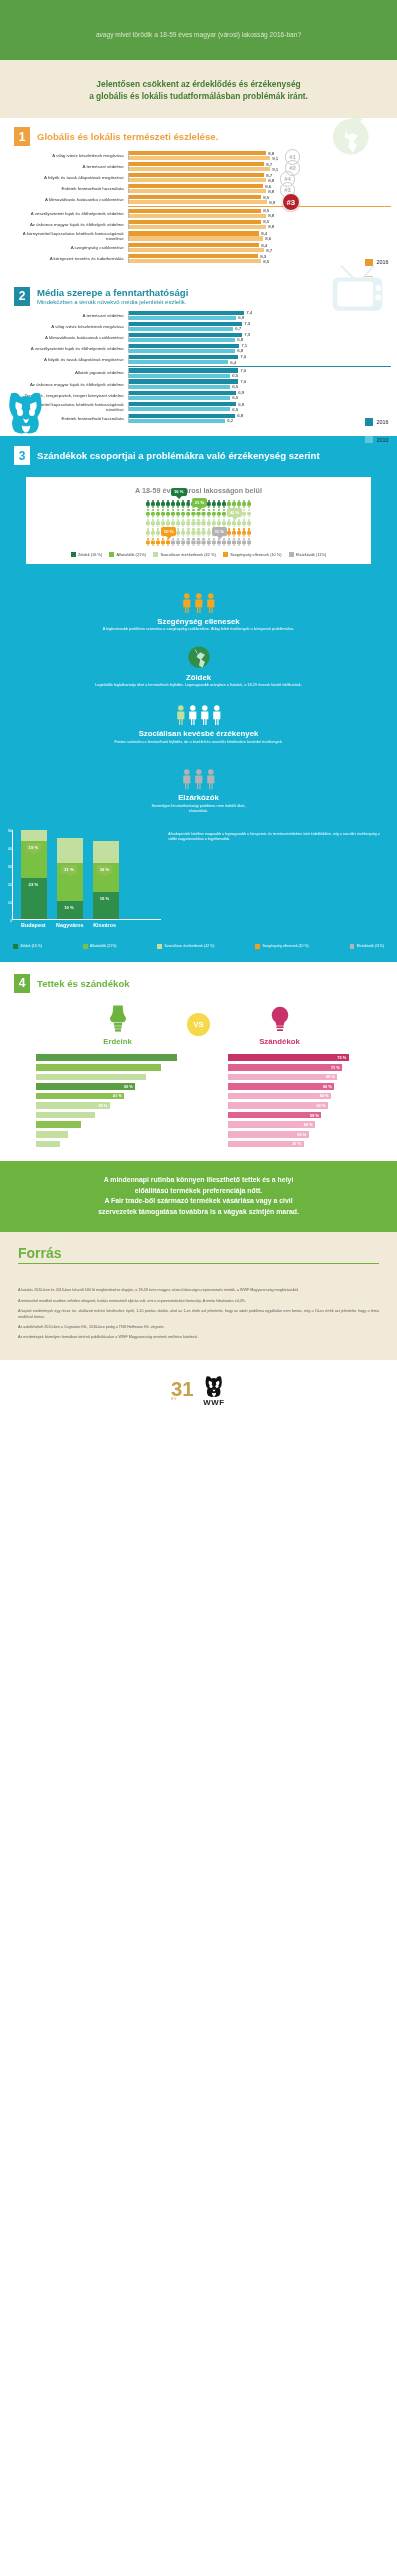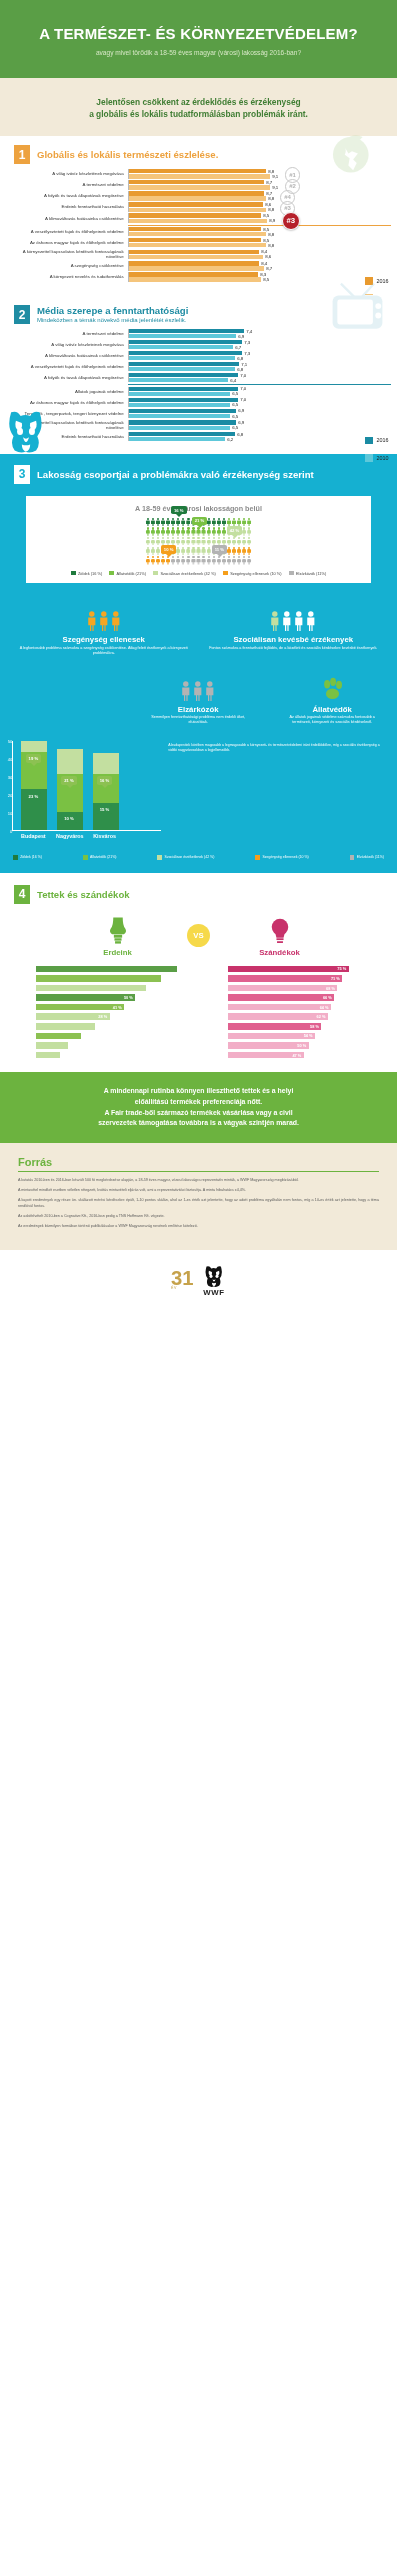--- a/index.html
+++ b/index.html
@@ -90,27 +90,27 @@
   .bubble:after { content:""; position:absolute; left:50%; margin-left:-2.4px;
                   bottom:-3px; border:3px solid transparent; border-top-color:inherit;
                   border-bottom:0; }
   .plegend { margin-top:6px; display:flex; flex-wrap:wrap; justify-content:center;
              gap:2.4px 7.2px; }
   .plegend .li { display:flex; align-items:center; gap:2.4px; }
   .plegend .sw { width:4.8px; height:4.8px; }
   .plegend span { font-size:3.9px; color:#444; }
 
   .seg-grid { display:flex; justify-content:space-between; padding:15.5px 10.8px 0;
-              gap:3.6px; }
+              gap:3.6px;flex-direction:column; }
   .seg { flex:1; text-align:center; color:#fff; }
   .seg .icons { height:33px; display:flex; align-items:flex-end;
                 justify-content:center; gap:2.4px; margin-bottom:3.6px; }
   .seg h5 { font-size:7.8px; font-weight:bold; margin-bottom:1.8px; }
   .seg p { font-size:3.8px; line-height:1.35; padding:0 3.6px; }
-  .seg-grid2 { display:flex; justify-content:flex-end; padding:12px 10.8px 0; gap:26px; }
+  .seg-grid2 { display:flex; justify-content:center; padding:12px 10.8px 0; gap:26px; }
   .seg-grid2 .seg { max-width:108px; }
 
   .figsvg { width:9.6px; height:20.3px; }
 
   
   .sc-area { display:flex; padding:15.5px 12px 0; gap:7.2px; }
   .sc-chart { width:149px; position:relative; }
   .sc-plot { display:flex; align-items:flex-end; height:90px; gap:9.6px;
              border-left:0.8px solid #fff; border-bottom:0.8px solid #fff;
              padding:0 4.8px 0 8.4px; position:relative; }
@@ -152,40 +152,39 @@
              font-weight:bold; }
   .g-dark{background:#5a9e46;} .g-mid{background:#8cc152;} .g-lt{background:#c3dfa0;}
   .p-dark{background:#c8326b;} .p-mid{background:#e0608f;} .p-lt{background:#f2aec7;}
 
   
   .concl { background:#6cb33f; padding:14.3px 25px; text-align:center; }
   .concl p { color:#fff; font-size:6.9px; font-weight:bold; line-height:1.55; }
 
   
   .source { background:#f2ead9; padding:13px 18px 15.5px; }
-  .source h3 { color:#6cb33f; font-size:11px; font-weight:bold;
-               border-bottom:0.6px solid #6cb33f; padding-bottom:2.4px; margin-bottom:6px; }
+  .source h3 { color:#6cb33f; font-size:14px; font-weight:bold;
+               border-bottom:0.6px solid #6cb33f; padding-bottom:2.4px; margin-bottom:24px; }
   .source p { font-size:3.7px; color:#5c5c5c; line-height:1.6; margin-bottom:4.2px;
               text-align:justify; }
 
   
   .footer { background:#fff; padding:13px 0 15.5px; display:flex;
             align-items:center; justify-content:center; gap:8.4px; }
   .f25 { color:#c6a24b; font-size:20.3px; font-weight:bold; line-height:.9; }
   .f25 small { display:block; font-size:3.6px; letter-spacing:0.6px; font-weight:normal; }
   .fwwf { text-align:center; }
   .fwwf .lbl { font-size:7.8px; font-weight:bold; color:#222; letter-spacing:0.6px; }
 </style>
 </head>
 <body>
 
 <div class="page">
 
   <div class="hero">
-    <h2>A TERMÉSZET- ÉS KÖRNYEZETVÉDELEM?</h2>
     <div class="sub">avagy mivel törődik a 18-59 éves magyar (városi) lakosság  2016-ban?</div>
   </div>
 
   <div class="intro">
     <p><span>Jelentősen csökkent az érdeklődés és érzékenység</span><br>
        <span>a globális és lokális tudatformálásban problémák iránt.</span></p>
   </div>
 
   <div style="background:#fff;padding-bottom:4.8px;">
     <div class="sec-head">
@@ -518,21 +517,21 @@
         <ellipse cx="47" cy="44" rx="5" ry="6" fill="#fff"></ellipse>
         <path d="M32 54 q5 5 10 0 q-2 8-5 8 q-3 0-5-8z" fill="#fff"></path>
         <path d="M30 66 q7 3 14 0 q0 10-7 12 q-7-2-7-12z" fill="#fff"></path>
       </svg>
     </div>
   </div>
 
   <div class="sec3">
     <div class="sec-head">
       <div class="sec-num num-white">3</div>
-      <div class="sec-title t-white">Lakosság csoportjai a problémákra való érzékenység szerint</div>
+      <div class="sec-title t-white">Szándékok csoportjai a problémákra való érzékenység szerint</div>
     </div>
 
     <div class="picto-card">
       <h4>A 18-59 éves városi lakosságon belül</h4>
       <div class="picto-rows" id="pictoRows">
           <div class="picto-row" style="position: relative;">
             <div class="pfig" style="color: rgb(31, 122, 61);">
               <i></i>
               <b></b>
             </div>
@@ -1002,20 +1001,30 @@
               <circle cx="8" cy="5" r="4.6" fill="#f5a623"></circle>
               <path d="M2 11h12v13H11v10H9V24H7v10H5V24H2z" fill="#f5a623"></path>
             </svg>
           <svg class="figsvg" viewBox="0 0 16 34">
               <circle cx="8" cy="5" r="4.6" fill="#f5a623"></circle>
               <path d="M2 11h12v13H11v10H9V24H7v10H5V24H2z" fill="#f5a623"></path>
             </svg>
         </div>
         <h5>Szegénység ellenesek</h5>
         <p>A legfontosabb probléma számukra a szegénység csökkentése. Átlag felett érzékenyek a környezeti problémákra.</p>
+      </div>
+      <div class="seg">
+        <div class="icons">
+          <svg width="24" height="25" viewBox="0 0 40 42">
+            <circle cx="20" cy="22" r="18" fill="#2f8f4a"></circle>
+            <path d="M12 8 q8 6 4 14 l6 4 -2 10 6 4 4-10 -6-4 6-8 -8-4 -4 4z" fill="#fff" opacity=".75"></path>
+          </svg>
+        </div>
+        <h5>Zöldek</h5>
+        <p>Leginkább foglalkoztatja őket a fenntartható fejlődés. Legmagasabb arányban a fiatalok, a 18-29 évesek között találhatóak.</p>
       </div>
       <div class="seg">
         <div class="icons">
           <svg class="figsvg" viewBox="0 0 16 34">
               <circle cx="8" cy="5" r="4.6" fill="#c3dfa0"></circle>
               <path d="M2 11h12v13H11v10H9V24H7v10H5V24H2z" fill="#c3dfa0"></path>
             </svg>
           <svg class="figsvg" viewBox="0 0 16 34">
               <circle cx="8" cy="5" r="4.6" fill="#fff"></circle>
               <path d="M2 11h12v13H11v10H9V24H7v10H5V24H2z" fill="#fff"></path>
@@ -1045,32 +1054,20 @@
               <circle cx="8" cy="5" r="4.6" fill="#b3b3b3"></circle>
               <path d="M2 11h12v13H11v10H9V24H7v10H5V24H2z" fill="#b3b3b3"></path>
             </svg>
           <svg class="figsvg" viewBox="0 0 16 34">
               <circle cx="8" cy="5" r="4.6" fill="#b3b3b3"></circle>
               <path d="M2 11h12v13H11v10H9V24H7v10H5V24H2z" fill="#b3b3b3"></path>
             </svg>
         </div>
         <h5>Elzárkózók</h5>
         <p>Semmilyen fenntarthatósági probléma nem érdekli őket, elutasítóak.</p>
-      </div>
-      <div class="seg">
-        <div class="icons">
-          <svg width="25" height="24" viewBox="0 0 42 40">
-            <ellipse cx="12" cy="12" rx="5" ry="7" fill="#7ac143"></ellipse>
-            <ellipse cx="22" cy="8" rx="5" ry="7" fill="#7ac143"></ellipse>
-            <ellipse cx="32" cy="13" rx="5" ry="7" fill="#7ac143"></ellipse>
-            <ellipse cx="21" cy="28" rx="11" ry="9" fill="#7ac143"></ellipse>
-          </svg>
-        </div>
-        <h5>Állatvédők</h5>
-        <p>Az állatok jogainak védelme számukra fontosabb a természeti, környezeti és szociális kérdéseknél.</p>
       </div>
     </div>
 
     <div class="sc-area">
       <div class="sc-chart">
         <div class="sc-plot" id="scPlot">
           <div class="sc-ax" id="scAxis">
               <div style="top: 0px;">50</div>
               <div style="top: 18px;">40</div>
               <div style="top: 36px;">30</div>

